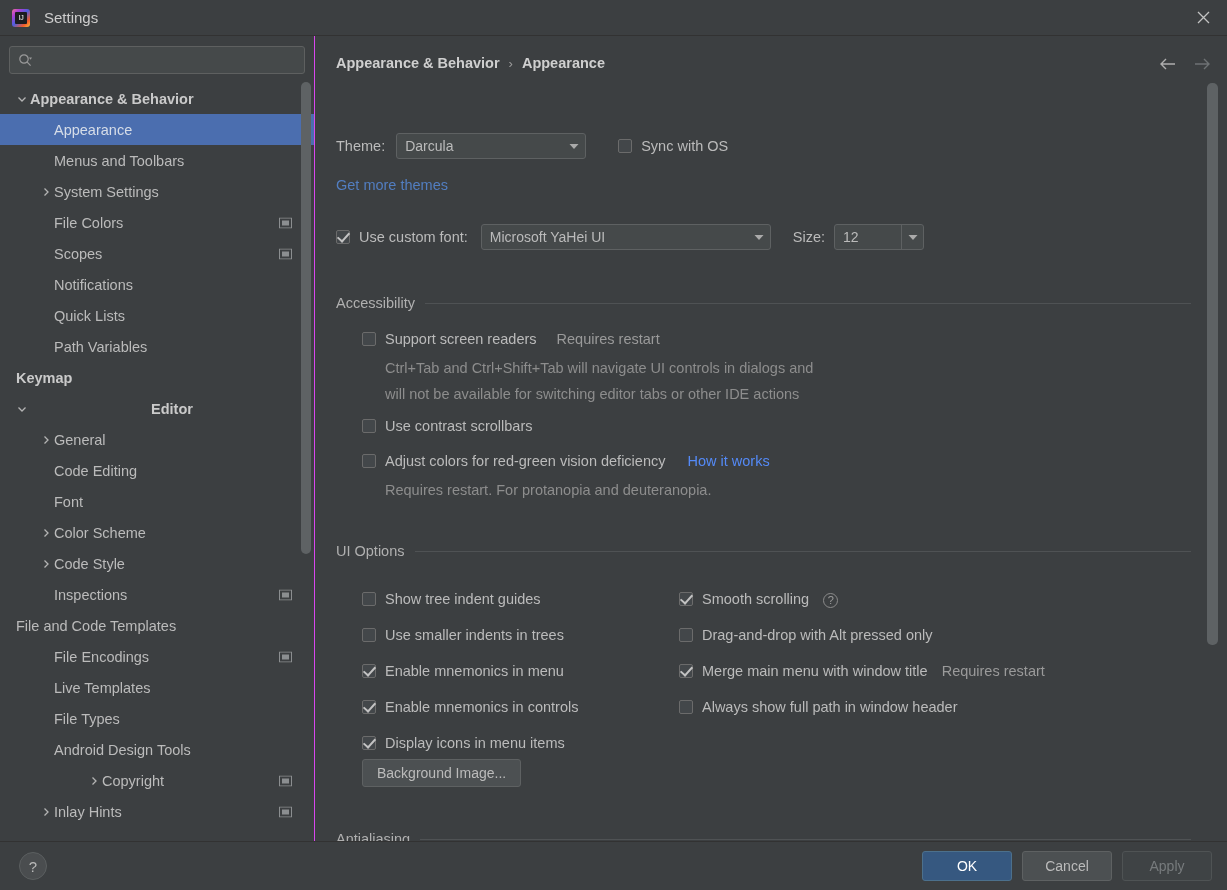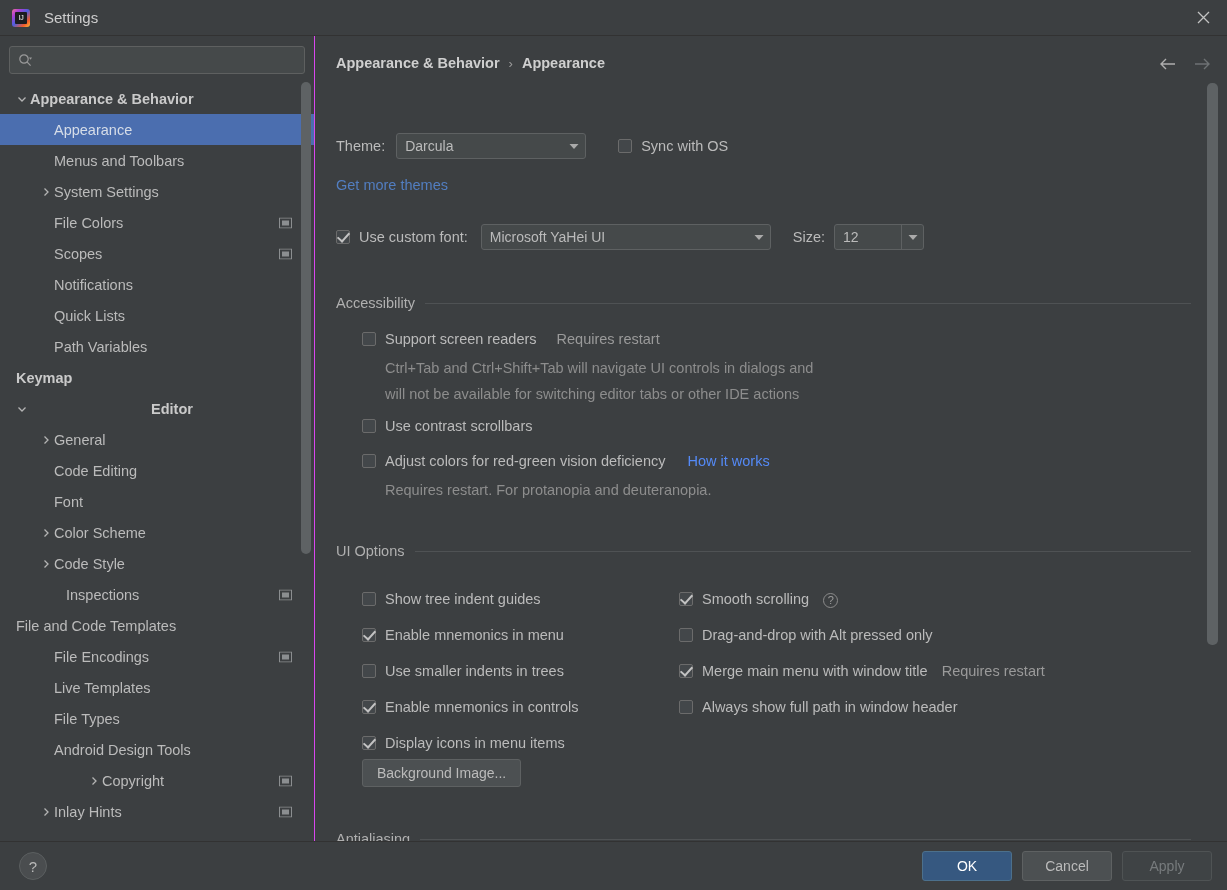--- a/index.html
+++ b/index.html
@@ -280,21 +280,21 @@
           <span class="tree-label">Color Scheme</span>
         </div>
         <div class="tree-row" style="padding-left: 38px;">
           <span class="tw">
             <svg width="10" height="10" viewBox="0 0 10 10">
               <path d="M3.5 1.5 L7 5 L3.5 8.5" stroke="#b4b4b4" stroke-width="1.3" fill="none"></path>
             </svg>
           </span>
           <span class="tree-label">Code Style</span>
         </div>
-        <div class="tree-row" style="padding-left: 50px;">
+        <div class="tree-row" style="padding-left: 38px;">
           <span class="tw"></span>
           <span class="tree-label">Inspections</span>
           <span class="proj-icon">
             <svg width="13" height="11" viewBox="0 0 13 11">
               <rect x="0.5" y="0.5" width="12" height="10" fill="none" stroke="#8b8e90"></rect>
               <rect x="3" y="3" width="7" height="5" fill="#8b8e90"></rect>
             </svg>
           </span>
         </div>
         <div class="tree-row" style="">
@@ -461,26 +461,26 @@
       <span class="stitle">UI Options</span>
       <span class="sline"></span>
     </div>
 
     <div id="ui-left" style="position:absolute; left:47px; top:545px;">
         <div class="cbrow" style="height: 36px;">
           <span class="cb"></span>
           <span class="lbl">Show tree indent guides</span>
         </div>
         <div class="cbrow" style="height: 36px;">
+          <span class="cb"></span>
+          <span class="lbl">Use smaller indents in trees</span>
+        </div>
+        <div class="cbrow" style="height: 36px;">
           <span class="cb checked"></span>
           <span class="lbl">Enable mnemonics in menu</span>
-        </div>
-        <div class="cbrow" style="height: 36px;">
-          <span class="cb"></span>
-          <span class="lbl">Use smaller indents in trees</span>
         </div>
         <div class="cbrow" style="height: 36px;">
           <span class="cb checked"></span>
           <span class="lbl">Enable mnemonics in controls</span>
         </div>
         <div class="cbrow" style="height: 36px;">
           <span class="cb checked"></span>
           <span class="lbl">Display icons in menu items</span>
         </div>
       </div>

